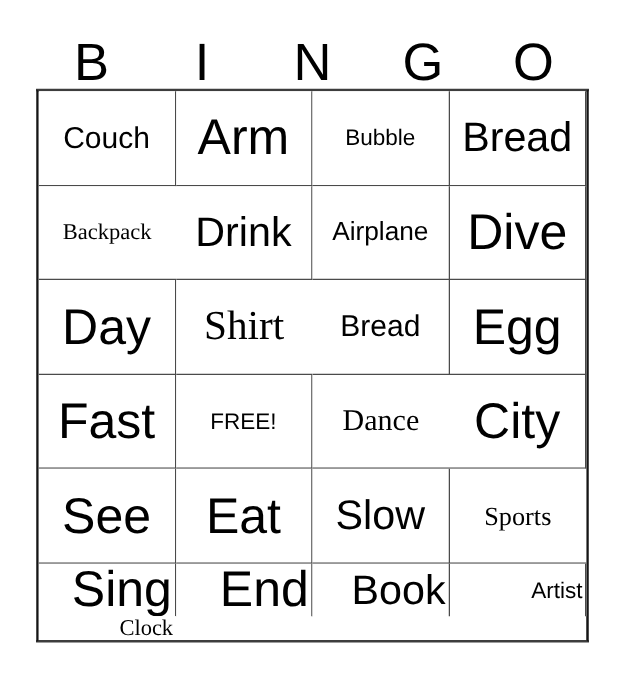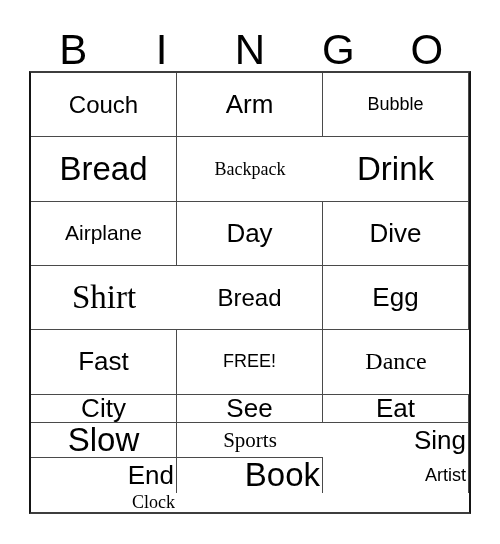--- a/index.html
+++ b/index.html
@@ -48,21 +48,21 @@
   }
 
   
   #grid {
     position: absolute;
     left: 29px;
     top: 71px;
     width: 442px;
     height: 443px;
     display: grid;
-    grid-template-columns: repeat(3, 1fr);
+    grid-template-columns: repeat(4, 1fr);
     grid-template-rows: repeat(5, 1fr);
     border-top: 2px solid #3d3d3d;
     border-left: 2px solid #151515;
     border-right: 2px solid #151515;
     border-bottom: 2px solid #3d3d3d;
     background: #ffffff;
   }
   .cell {
     position: relative;
     border-right: 1px solid #4a4a4a;
@@ -80,21 +80,21 @@
     display: block;
     text-align: center;
     line-height: 1.05;
     white-space: nowrap;
     color: #000000;
     font-weight: 400;
     padding: 0 2px;
   }
 
   
-  .fs-xl { font-size: 26px; }
+  .fs-xl { font-size: 40px; }
   .fs-lg { font-size: 33px; }
   .fs-md { font-size: 18px; }
   .fs-sm { font-size: 24px; }
   .fs-xs { font-size: 21px; }
   .fs-xxs { font-size: 18px; }
 </style>
 </head>
 <body>
 
 <div id="bingo-card">
@@ -125,24 +125,24 @@
       <span class="cell-text fs-xxs">Backpack</span>
     </div>
 
     <div class="cell">
       <span class="cell-text fs-lg">Drink</span>
     </div>
     <div class="cell">
       <span class="cell-text fs-xs">Airplane</span>
     </div>
     <div class="cell">
-      <span class="cell-text fs-xl">Day</span>
+      <span class="cell-text fs-xl">Dive</span>
     </div>
     <div class="cell">
-      <span class="cell-text fs-xl">Dive</span>
+      <span class="cell-text fs-xl">Day</span>
     </div>
     <div class="cell">
       <span class="cell-text fs-lg">Shirt</span>
     </div>
 
     <div class="cell">
       <span class="cell-text fs-sm">Bread</span>
     </div>
     <div class="cell">
       <span class="cell-text fs-xl">Egg</span>

